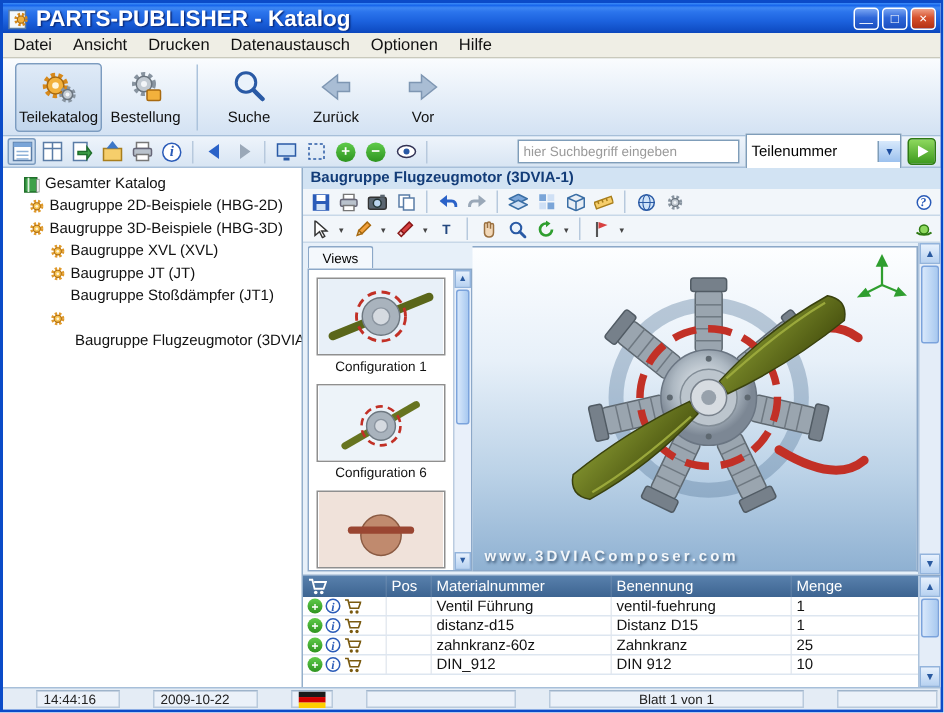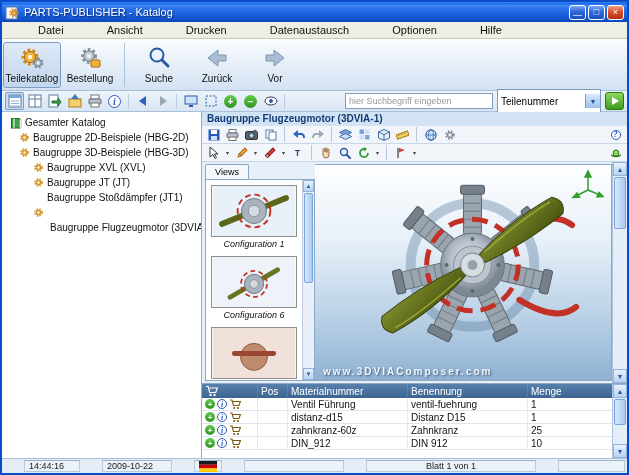--- a/index.html
+++ b/index.html
@@ -3,33 +3,33 @@
 <meta charset="utf-8">
 <style>
   * { box-sizing: border-box; margin: 0; padding: 0; }
   html,body { width:629px; height:475px; font-family:"Liberation Sans", sans-serif; background:#fff; }
   .window { width:629px; height:475px; border:2px solid #0B4BC8; display:flex; flex-direction:column; background:#D8E6F4; overflow:hidden; }
 
   
   .titlebar { height:20px; flex:0 0 20px; display:flex; align-items:center; gap:4px; padding:0 3px;
     background:linear-gradient(180deg,#3C8CF8 0%,#1766EC 8%,#3E87F3 16%,#2B74EC 30%,#1C62DE 60%,#1150C8 88%,#0B46BC 100%); }
   .app-icon { width:15px; height:15px; flex:0 0 15px; }
-  .title { flex:1; color:#fff; font-weight:normal; font-size:11px; text-shadow:1px 1px 1px #0A2A7A; white-space:nowrap; overflow:hidden; }
+  .title { flex:1; color:#fff; font-weight:bold; font-size:15px; text-shadow:1px 1px 1px #0A2A7A; white-space:nowrap; overflow:hidden; }
   .winbtns { display:flex; gap:2px; }
   .winbtn { width:17px; height:15px; border:1px solid #fff; border-radius:3px; color:#fff; font-size:9px; line-height:12px;
     display:flex; align-items:center; justify-content:center; background:linear-gradient(180deg,#7AA6F4,#2E66D8 45%,#1C4FC0); }
   .winbtn.close { background:linear-gradient(180deg,#F0A086,#D6502C 45%,#B23014); }
   .winbtn.min span { transform:translateY(3px); }
 
   
   .menubar { height:17px; flex:0 0 17px; background:#EFEEE5; border-bottom:1px solid #C9C9BC; display:flex; align-items:center; font-size:11px; color:#111; }
-  .menu-item { padding:1px 7px;margin-left:29px; }
+  .menu-item { padding:1px 7px; }
 
   
-  .toolbar-main { height:52px; flex:0 0 52px; display:flex; align-items:center; padding:2px 1px;
+  .toolbar-main { height:52px; flex:0 0 52px; display:flex; align-items:center; padding:2px 8px;
     background:linear-gradient(180deg,#FAFCFE,#D3E2F3); border-bottom:1px solid #A7BFD9; }
   .tb-btn { width:58px; height:46px; display:flex; flex-direction:column; align-items:center; justify-content:center; gap:2px;
     font-size:10px; color:#111; border:1px solid transparent; border-radius:3px; }
   .tb-btn.pressed { border-color:#7C9CC0; background:linear-gradient(180deg,#DFEAF7,#C2D6EC); }
   .tb-sep { width:1px; height:44px; background:#ACC3DC; margin:0 5px; }
 
   
   .toolbar-small { height:21px; flex:0 0 21px; display:flex; align-items:center; padding:0 3px; gap:1px;
     background:linear-gradient(180deg,#EEF4FB,#D8E5F3); border-bottom:1px solid #A7BFD9; }
   .sico { width:19px; height:18px; display:flex; align-items:center; justify-content:center; border:1px solid transparent; border-radius:2px; }
@@ -44,35 +44,35 @@
   .combo-text { flex:1; padding:0 3px; white-space:nowrap; overflow:hidden; }
   .combo-btn { width:15px; height:14px; flex:0 0 15px; background:linear-gradient(180deg,#D8E9FC,#9CC1EE); border-left:1px solid #7F9DB9;
     color:#1B4C9E; font-size:7px; display:flex; align-items:center; justify-content:center; }
   .go-btn { width:19px; height:18px; margin-left:3px; border-radius:3px; border:1px solid #2E7A12;
     background:linear-gradient(180deg,#8ED85E,#3E9A1E); display:flex; align-items:center; justify-content:center; }
 
   
   .main { flex:1; display:flex; min-height:0; }
   .tree { width:200px; flex:0 0 200px; background:#fff; border-right:1px solid #94AFCB; font-size:10px; padding:3px 0; overflow:hidden; }
   .tree-item { display:flex; align-items:center; height:15px; gap:3px; white-space:nowrap; color:#111; }
-  .lv0 { padding-left:8px; } .lv1 { padding-left:17px; } .lv2 { padding-left:31px; } .lv3 { padding-left:45px; }
+  .lv0 { padding-left:13px; } .lv1 { padding-left:17px; } .lv2 { padding-left:31px; } .lv3 { padding-left:45px; }
 
   .right { flex:1; display:flex; flex-direction:column; min-width:0; background:#E7F0F9; }
   .content-title { height:14px; flex:0 0 14px; font-size:10px; font-weight:bold; color:#123C78; padding:1px 5px; background:#D2E3F3; white-space:nowrap; overflow:hidden; }
   .vtb { height:18px; flex:0 0 18px; background:#F2F6FA; border-bottom:1px solid #C8D8E8; display:flex; align-items:center; padding:0 3px; gap:2px; }
   .vico { width:17px; height:16px; display:flex; align-items:center; justify-content:center; border:1px solid transparent; border-radius:2px; font-size:9px; color:#23477F; }
   .caret { font-size:6px; color:#444; width:7px; display:inline-flex; justify-content:center; }
   .push-right { margin-left:auto; }
 
   
   .viewer-body { height:221px; flex:0 0 221px; display:flex; min-width:0; }
   .views-panel { width:113px; flex:0 0 113px; display:flex; flex-direction:column; padding:2px 0 2px 3px; }
   .views-tab { width:44px; height:15px; font-size:9px; text-align:center; line-height:14px; border:1px solid #8CA8C8; border-bottom:none;
     background:#F4F8FC; border-radius:2px 2px 0 0; }
-  .views-list { flex:1; border:1px solid #8CA8C8; background:#fff; display:flex; min-height:0;font-style:italic; }
+  .views-list { flex:1; border:1px solid #8CA8C8; background:#fff; display:flex; min-height:0; }
   .vl-items { flex:1; overflow:hidden; padding:5px 2px 0 2px; }
   .thumb { display:block; width:86px; height:52px; border:1px solid #8F8F8F; margin:0 auto; }
   .thumb-caption { font-size:9px; text-align:center; margin:2px 0 7px; color:#111; }
   .vl-scroll { width:12px; flex:0 0 12px; background:#E9F0FA; border-left:1px solid #BBCCE0; display:flex; flex-direction:column; }
   .scroll-btn { height:12px; flex:0 0 12px; font-size:6px; color:#2A5AA0; display:flex; align-items:center; justify-content:center;
     background:linear-gradient(180deg,#E7F1FD,#B8D2F1); border:1px solid #93B4DC; }
   .scroll-btn.dn { margin-top:auto; }
   .scroll-thumb { height:38px; margin:1px; background:linear-gradient(90deg,#D8E8FB,#A8C9F0); border:1px solid #7BA3DC; border-radius:2px; }
 
   .viewport { flex:1; position:relative; min-width:0; overflow:hidden; border:1px solid #8CA8C8; border-left:none; margin:2px 0 2px 0;

